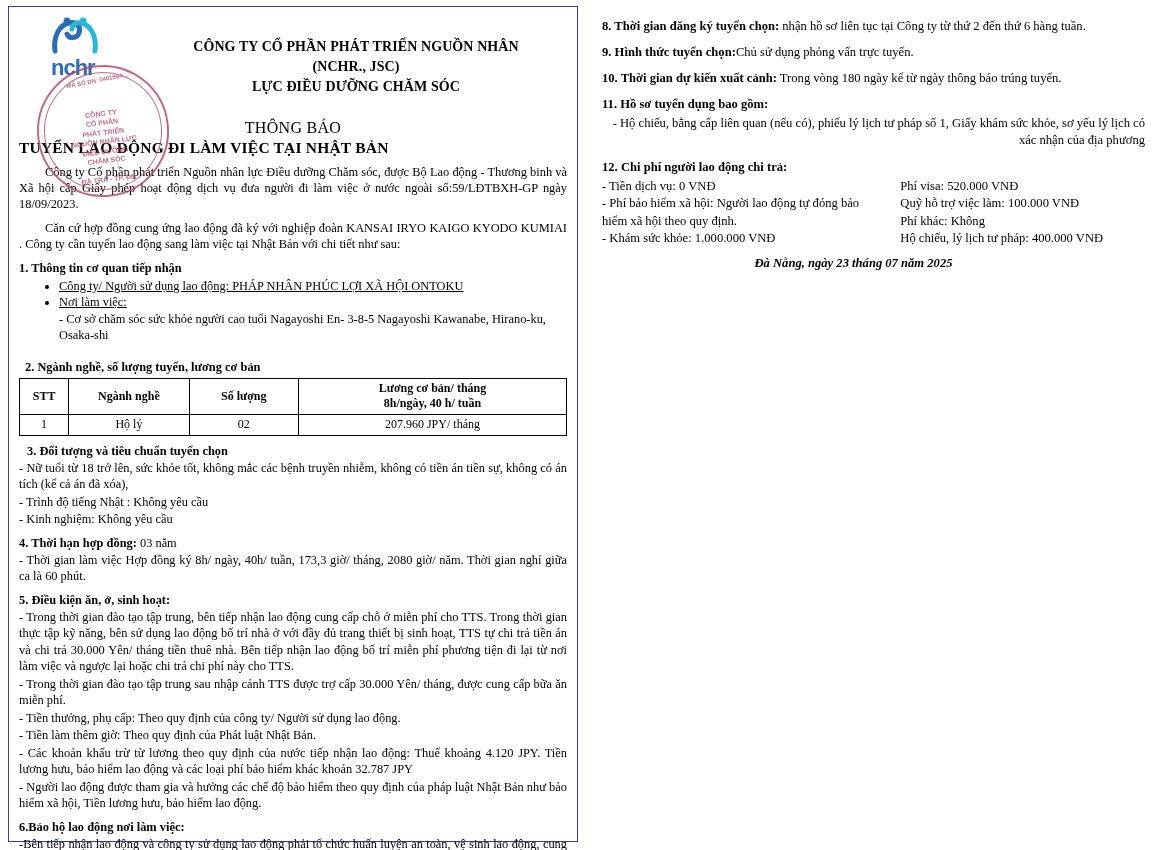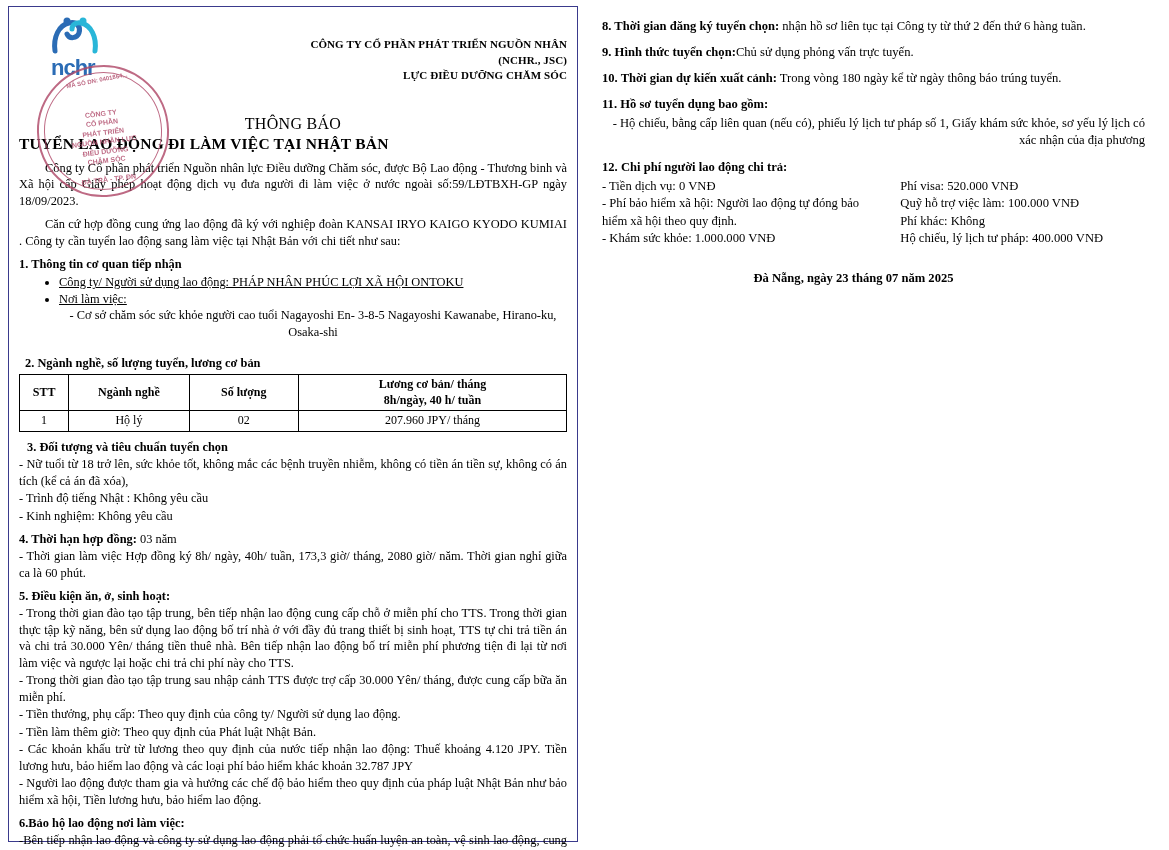--- a/index.html
+++ b/index.html
@@ -61,23 +61,23 @@
     left: 32px;
     top: 40px;
     font-family: "Liberation Sans", sans-serif;
     font-weight: bold;
     font-size: 22px;
     color: #2b6cb5;
     letter-spacing: -1px;
   }
   .company-head {
     flex: 1;
-    text-align: right;
-    font-weight: bold;
-    font-size: 11px;
+    text-align: center;
+    font-weight: bold;
+    font-size: 14px;
     line-height: 1.42;
     padding-top: 22px;
     letter-spacing: .1px;
   }
 
   
   .stamp {
     position: absolute;
     left: 28px;
     top: 58px;
@@ -158,21 +158,20 @@
     padding-left: 40px;
     font-size: 12.4px;
     line-height: 1.34;
     text-decoration: underline;
   }
   ul.bul li { margin: 0; }
   .sub-line {
     font-size: 12.4px;
     line-height: 1.32;
     margin: 0 0 15px 40px;
-    text-align: center;
   }
   .line {
     font-size: 12.4px;
     line-height: 1.33;
     margin: 1px 0 0 0;
     text-align: justify;
   }
 
   
   table.jobs {
@@ -209,23 +208,24 @@
   .cost-wrap {
     display: flex;
     gap: 10px;
     margin-top: 0;
     align-items: flex-end;
   }
   .cost-left { width: 50%; }
   .cost-right { width: 50%; padding-left: 22px; box-sizing: border-box;}
   .signdate {
     font-weight: bold;
+    font-style: italic;
     font-size: 12.6px;
     text-align: center;
-    margin-top: 24px;
+    margin-top: 9px;
     padding-right: 40px;
   }
 </style>
 </head>
 <body>
 
 <div class="page">
 
   <div class="col-left">
 

